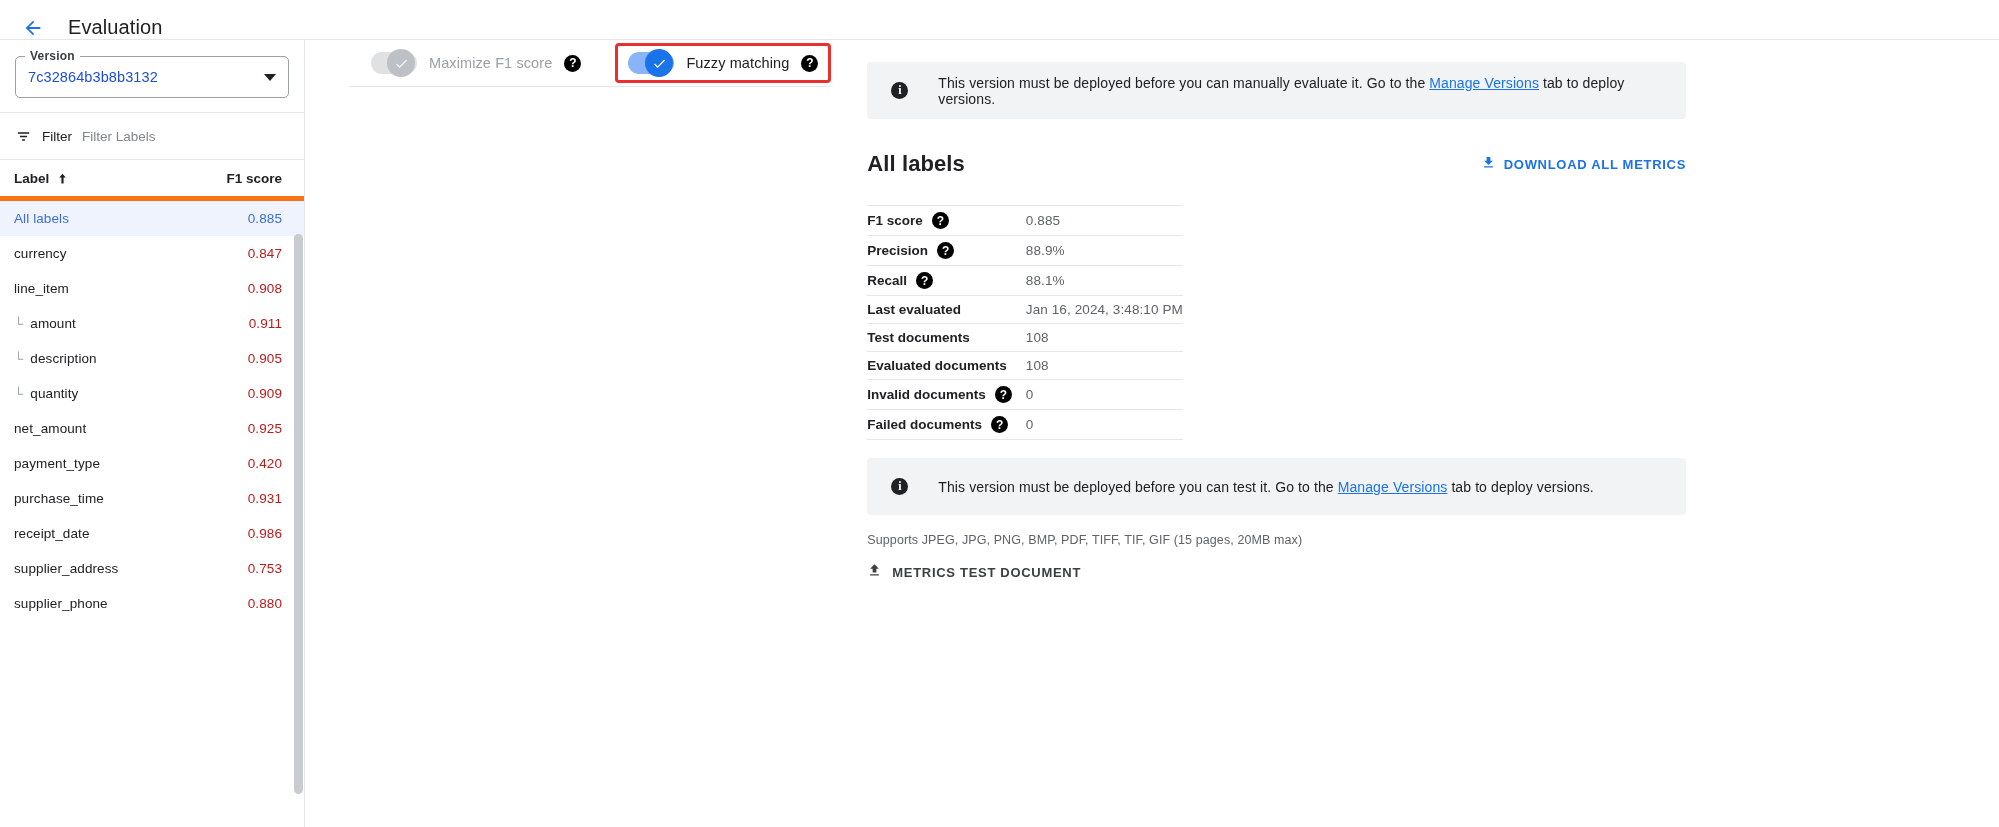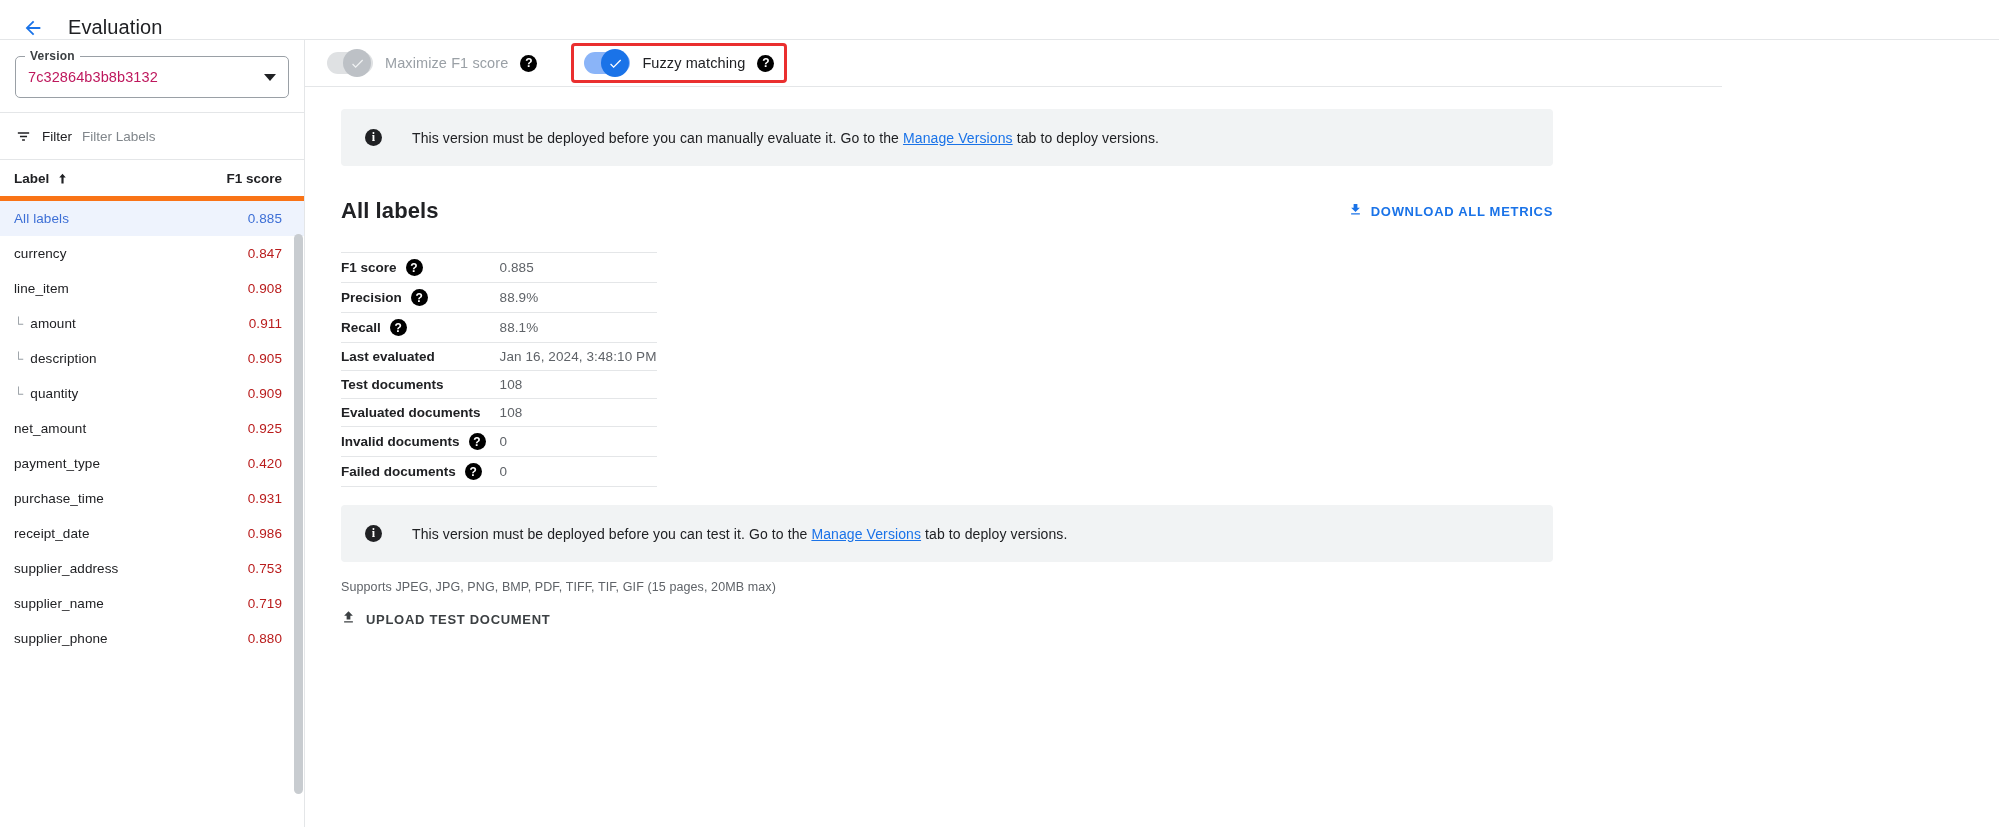--- a/index.html
+++ b/index.html
@@ -33,20 +33,21 @@
     color: #202124;
     margin-left: 18px;
     letter-spacing: .1px;
   }
 
   
   .body {
     display: flex;
     height: 787px;
     width: 1722px;
+    gap: 44px;
   }
 
   
   .sidebar {
     width: 305px;
     flex: none;
     border-right: 1px solid #e4e6e8;
     background: #fff;
     display: flex;
     flex-direction: column;
@@ -71,21 +72,21 @@
     top: -8px; left: 9px;
     background: #fff;
     padding: 0 5px;
     font-size: 12px;
     color: #3c4043;
     font-weight: 700;
     letter-spacing: .2px;
   }
   .version-value {
     font-size: 14.5px;
-    color: #be185d;
+    color: #1d4ed8;
     letter-spacing: .1px;
   }
   .version-caret {
     margin-left: auto;
     width: 0; height: 0;
     border-left: 6px solid transparent;
     border-right: 6px solid transparent;
     border-top: 7px solid #202124;
   }
 
@@ -165,21 +166,21 @@
     right: 1px; top: 194px;
     width: 9px; height: 560px;
     background: #c8ccd0;
     border-radius: 5px;
   }
 
   
   .main {
     flex: 1;
     display: flex;
-    flex-direction: column;
+    flex-direction: row;
     overflow: hidden;
     background: #fff;
   }
 
   .toggles {
     height: 47px;
     display: flex;
     align-items: center;
     padding-left: 10px;
     border-bottom: 1px solid #e4e6e8;
@@ -456,26 +457,20 @@
           <span class="score">0.986</span>
         </div>
         <div class="label-row">
           <span class="name">
             <span>supplier_address</span>
           </span>
           <span class="score">0.753</span>
         </div>
         <div class="label-row">
           <span class="name">
-            <span>supplier_name</span>
-          </span>
-          <span class="score">0.719</span>
-        </div>
-        <div class="label-row">
-          <span class="name">
             <span>supplier_phone</span>
           </span>
           <span class="score">0.880</span>
         </div>
       </div>
 
     <div class="sidebar-scroll"></div>
   </div>
 
   <div class="main">
@@ -608,18 +603,18 @@
       </div>
 
       <div class="supports">Supports JPEG, JPG, PNG, BMP, PDF, TIFF, TIF, GIF (15 pages, 20MB max)</div>
 
       <div class="upload-btn">
         <span>
           <svg width="15" height="15" viewBox="0 0 24 24" fill="#3c4043">
             <path d="M5 20h14v-2H5v2zM12 2L5 9h4v6h6V9h4z"></path>
           </svg>
         </span>
-        <span>UPLOAD TEST DOCUMENT</span>
+        <span>METRICS TEST DOCUMENT</span>
       </div>
 
     </div>
   </div>
 </div>
 
 </body></html>

